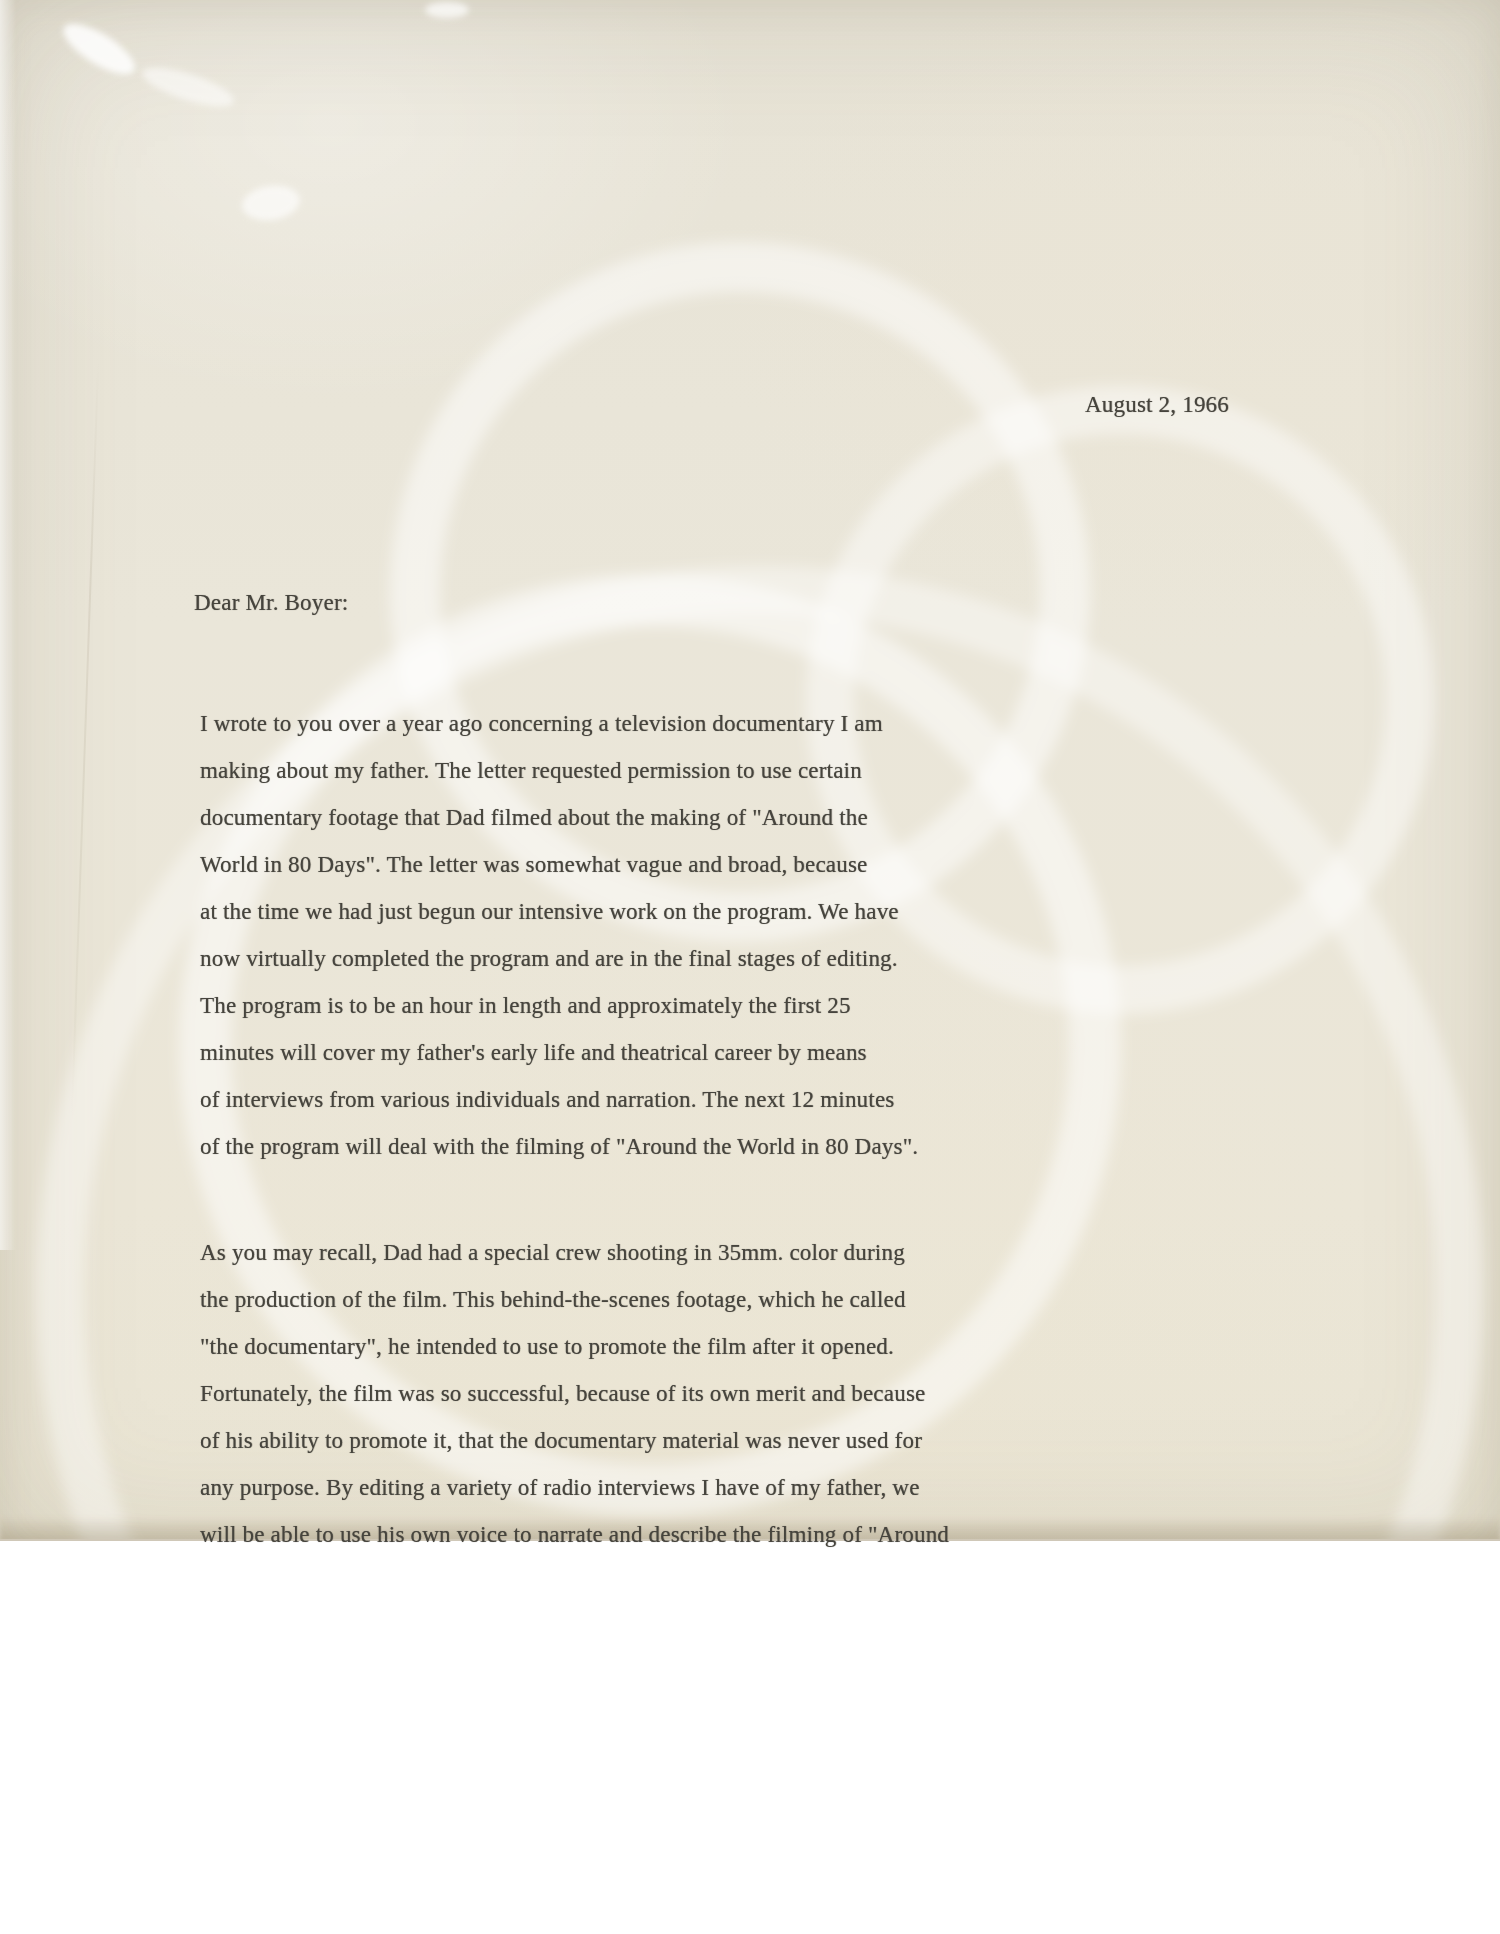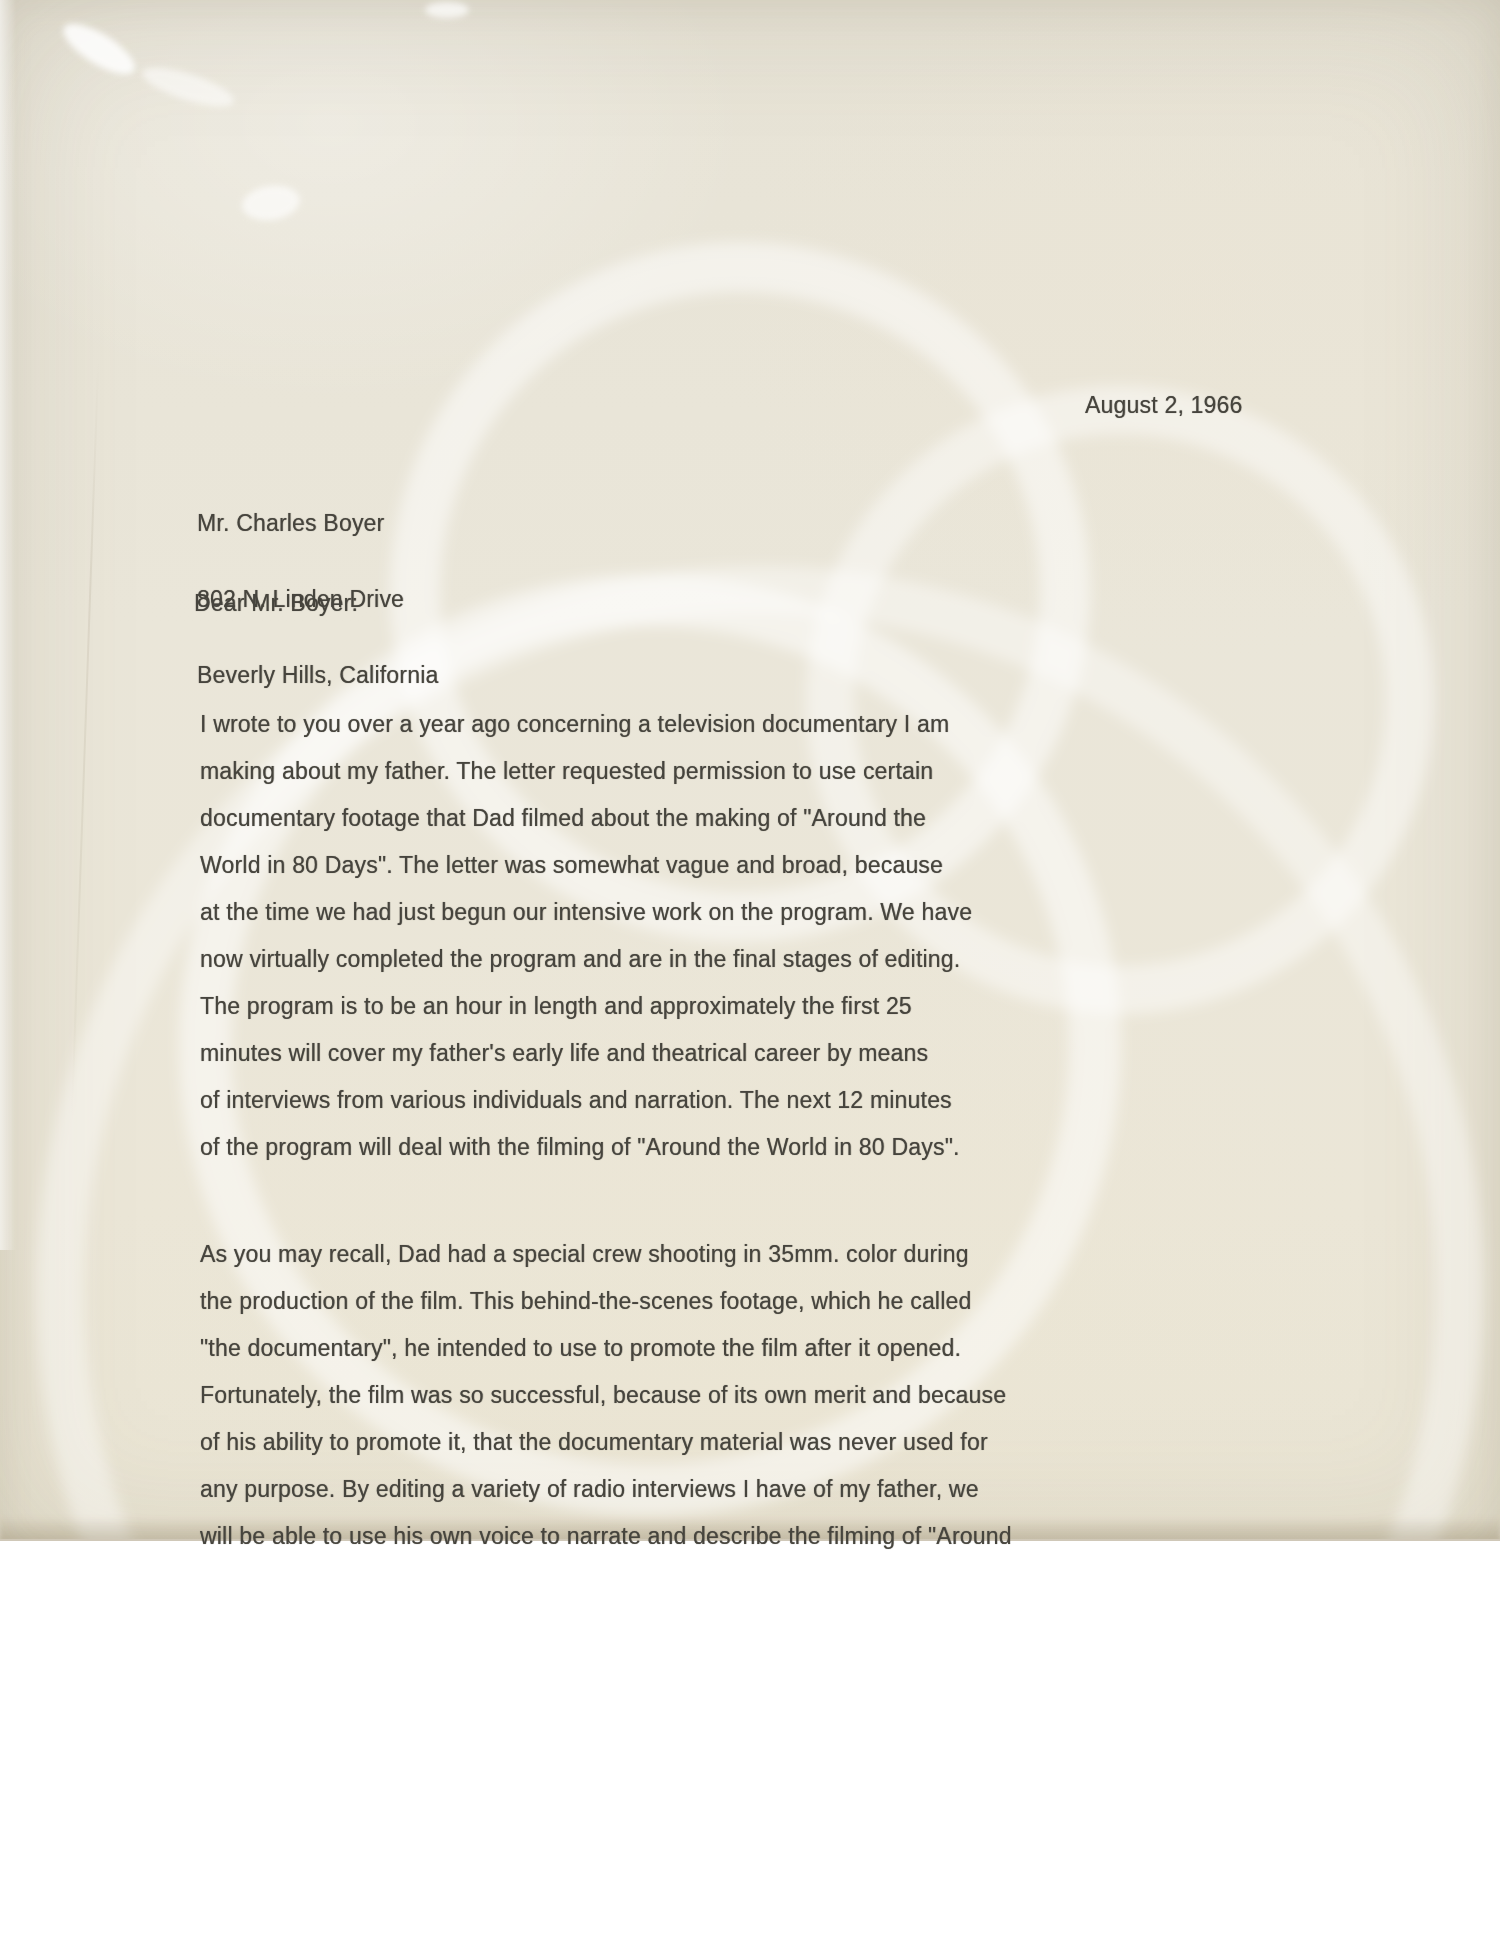--- a/index.html
+++ b/index.html
@@ -13,21 +13,21 @@
     height: 1556px;
     overflow: hidden;
     background:
       radial-gradient(ellipse 600px 400px at 22% 8%, rgba(255,255,255,0.30), rgba(255,255,255,0) 70%),
       radial-gradient(ellipse 700px 500px at 80% 20%, rgba(236,229,212,0.45), rgba(236,229,212,0) 70%),
       radial-gradient(ellipse 900px 700px at 50% 90%, rgba(236,229,210,0.40), rgba(236,229,210,0) 75%),
       linear-gradient(180deg, #e7e3d6 0%, #eae6d9 40%, #ebe6d7 78%, #e9e4d3 100%);
     box-shadow:
       inset 0 0 140px rgba(118,104,78,0.18),
       inset 0 0 36px rgba(118,104,78,0.10);
-    font-family: Liberation Sans, sans-serif;
+    font-family: Liberation Serif, serif;
   }
 
   
   .watermark {
     position: absolute;
     left: 0; top: 0;
     pointer-events: none;
   }
 
   
@@ -118,25 +118,20 @@
   <div class="spot spot-c"></div>
   <div class="spot spot-d"></div>
   <div class="left-edge-highlight"></div>
   <div class="crease"></div>
   <div class="pencil-curl"></div>
   <div class="bottom-edge"></div>
   <div class="bottom-strip"></div>
 
   <div class="typed date-line">August 2, 1966</div>
 
-  <div class="typed address">
-    <div>Mr. Charles Boyer</div>
-    <div>802 N. Linden Drive</div>
-    <div>Beverly Hills, California</div>
-  </div>
 
   <div class="typed salutation">Dear Mr. Boyer:</div>
 
   <div class="typed letter-body">
     <p class="paragraph">I wrote to you over a year ago concerning a television documentary I am
 making about my father. The letter requested permission to use certain
 documentary footage that Dad filmed about the making of "Around the
 World in 80 Days". The letter was somewhat vague and broad, because
 at the time we had just begun our intensive work on the program. We have
 now virtually completed the program and are in the final stages of editing.

